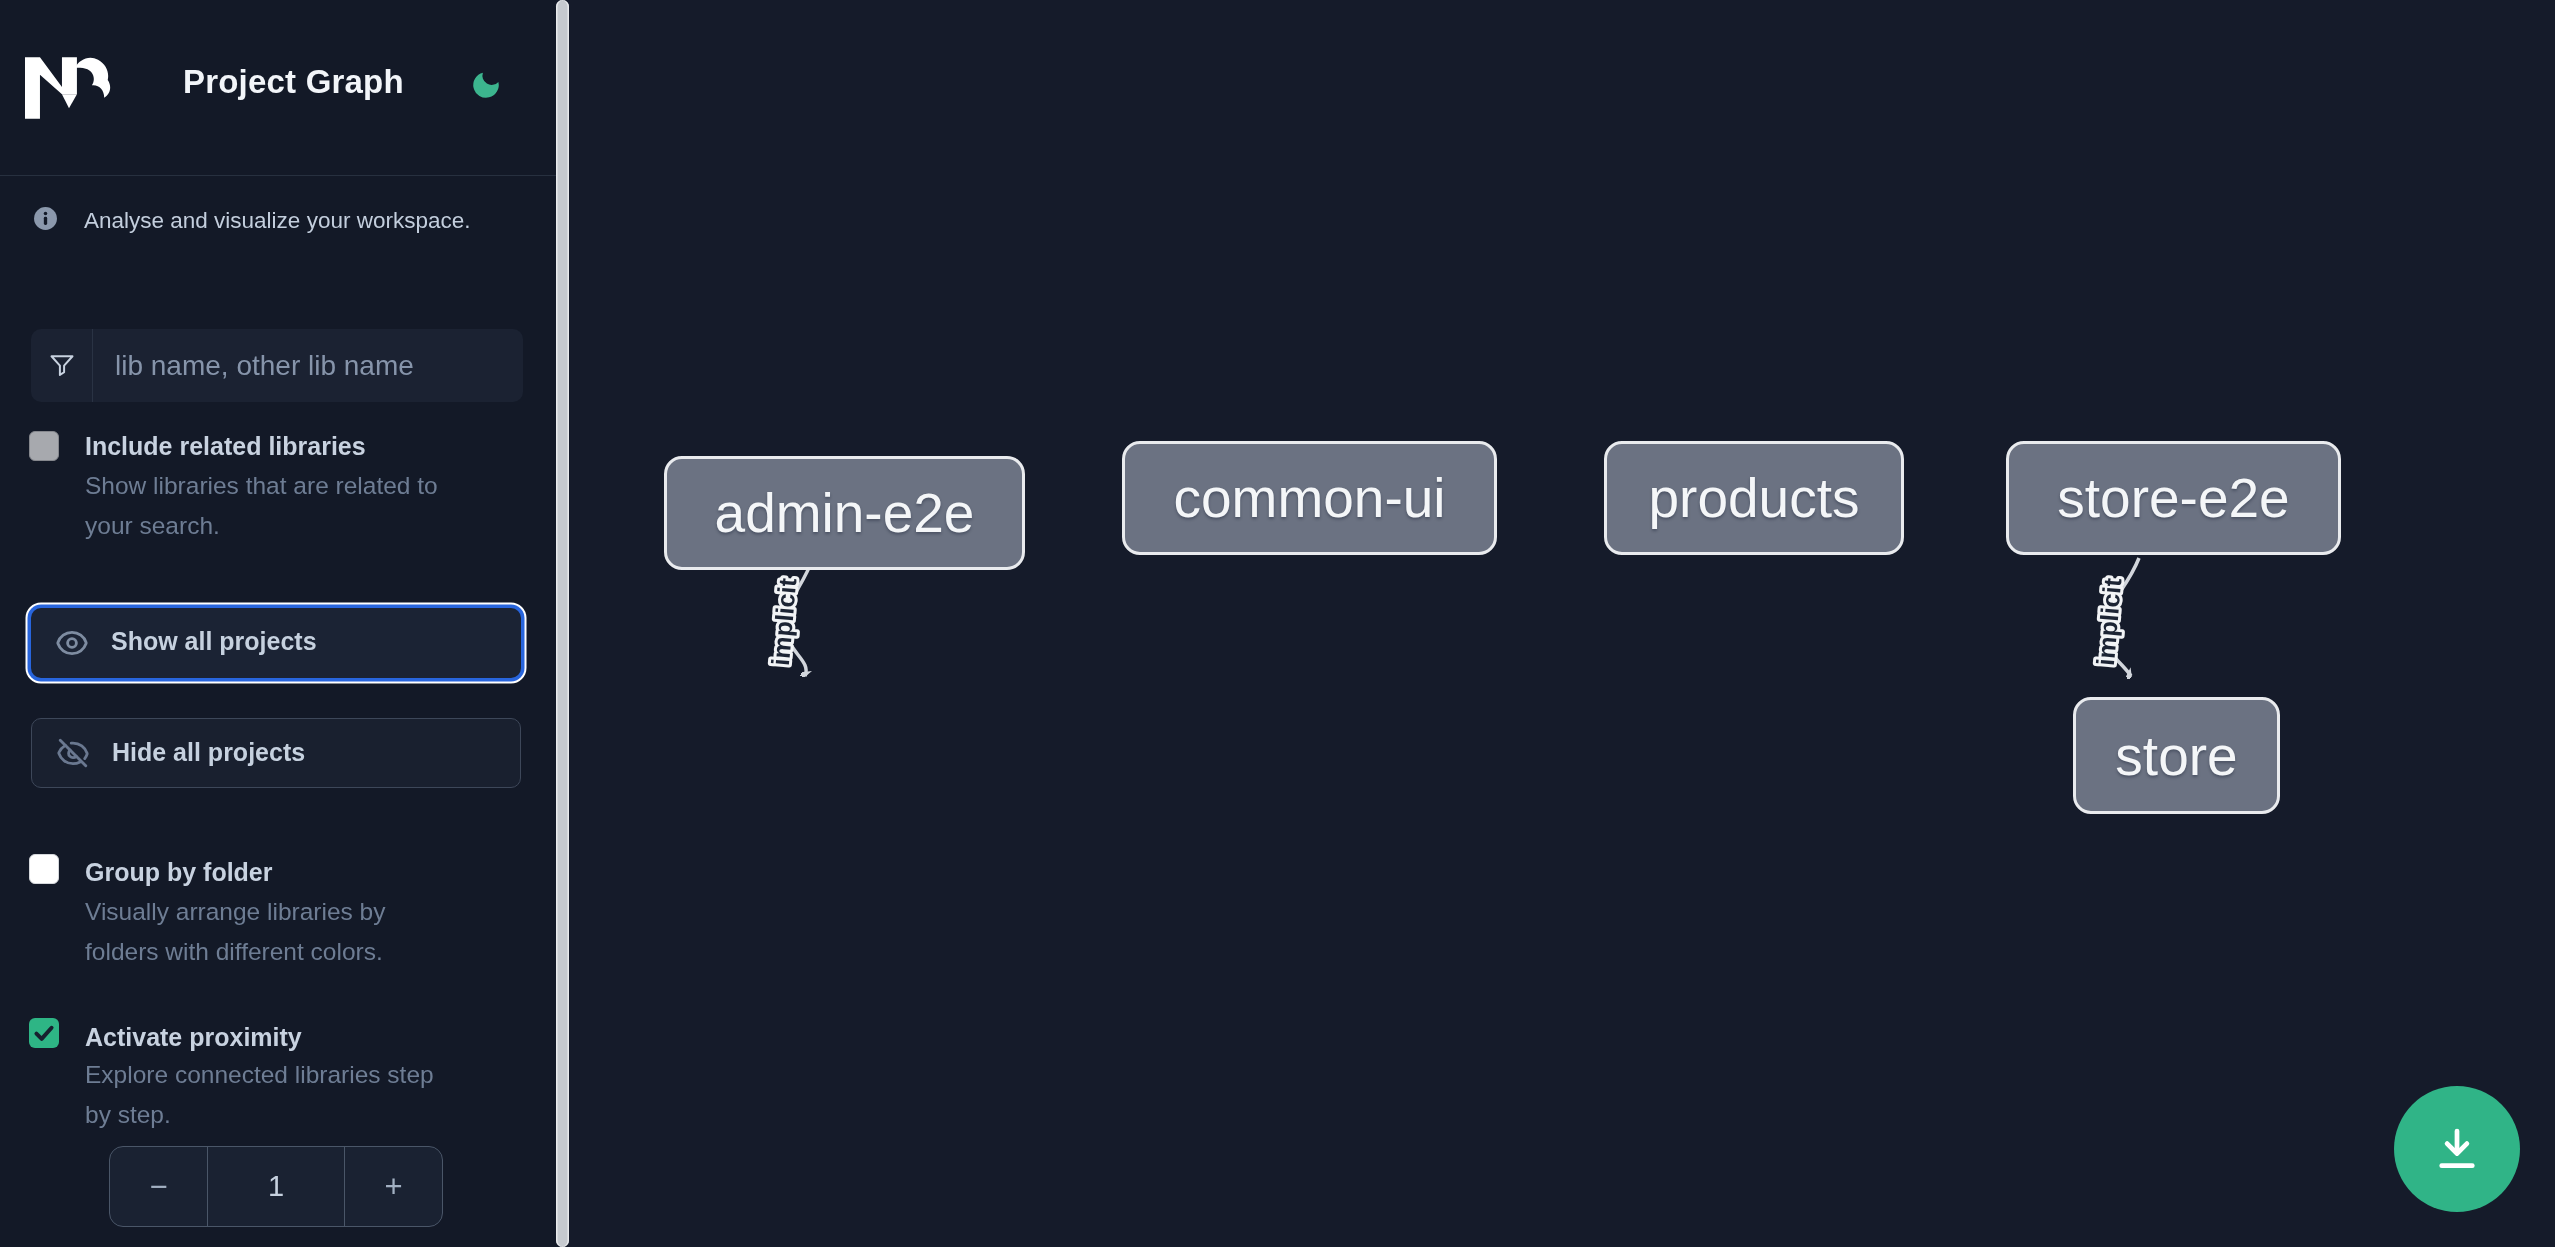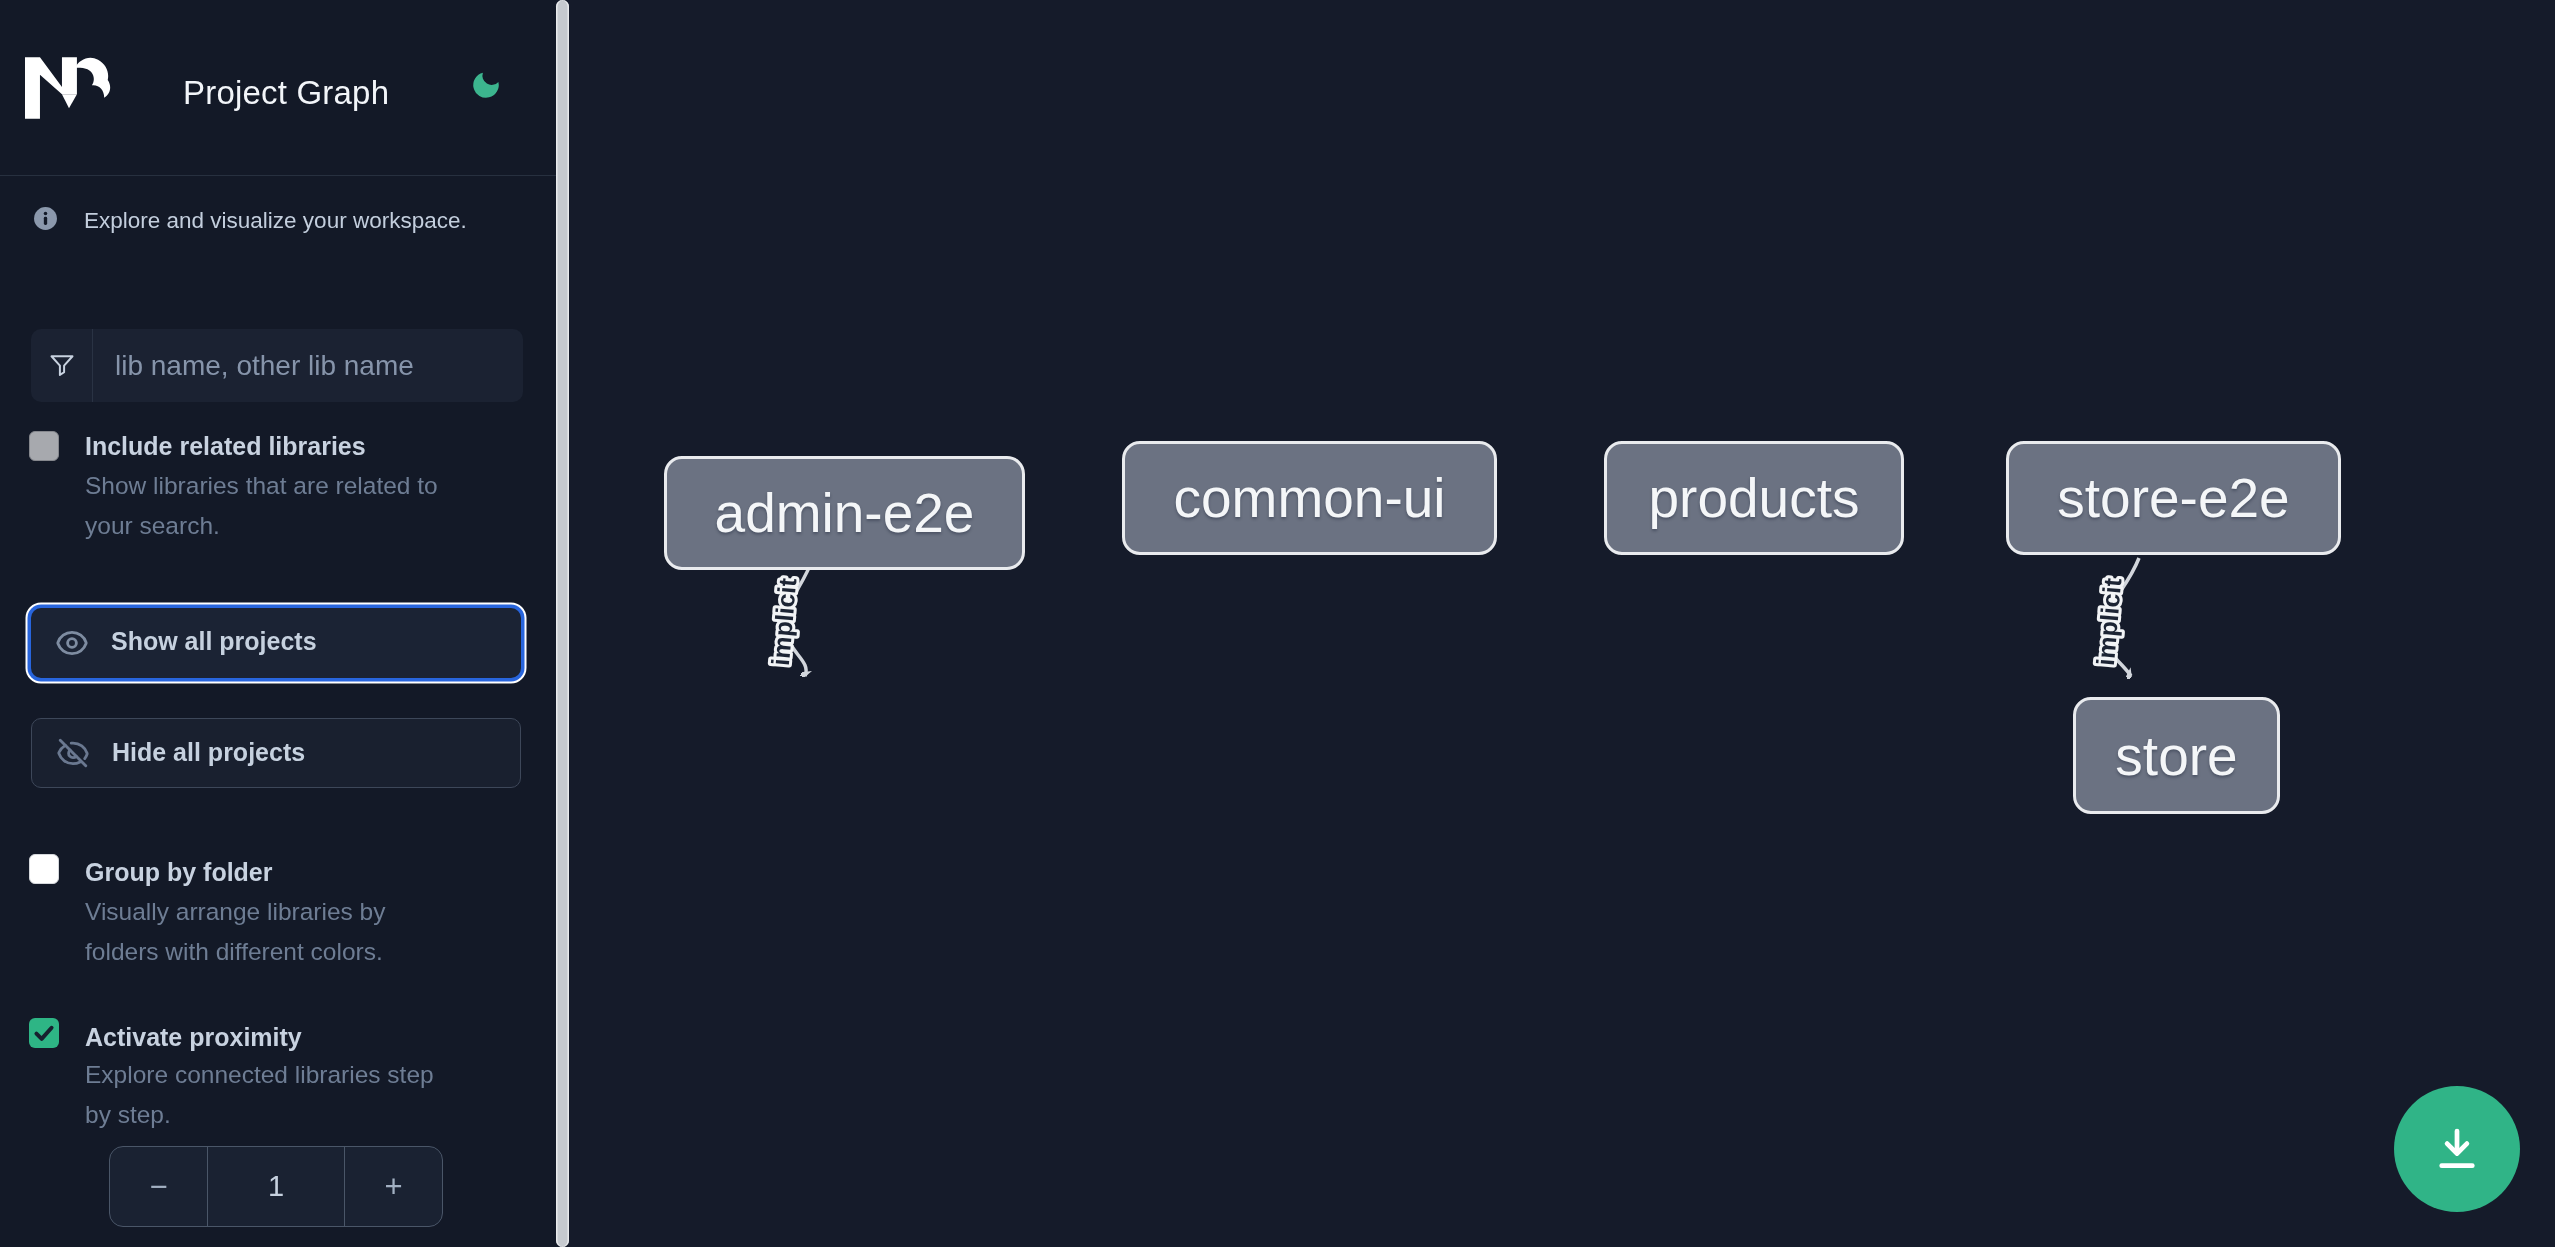--- a/index.html
+++ b/index.html
@@ -5,21 +5,21 @@
   * { margin:0; padding:0; box-sizing:border-box; }
   html,body { width:2555px; height:1247px; background:#151b2a; overflow:hidden;
               font-family:"Liberation Sans", sans-serif; }
   .app { position:relative; width:2555px; height:1247px; }
 
   
   .sidebar { position:absolute; left:0; top:0; width:556px; height:1247px; background:#131927; }
 
   .sb-header { position:absolute; left:0; top:0; width:556px; height:176px; border-bottom:1.5px solid #27303f; }
   .nx-logo { position:absolute; left:25px; top:57px; width:88px; height:62px; }
-  .app-title { position:absolute; left:183px; top:71px; font-size:33px; font-weight:400; color:#f2f5f9; line-height:44px; letter-spacing:.2px; }
+  .app-title { position:absolute; left:183px; top:60px; font-size:33px; font-weight:700; color:#f2f5f9; line-height:44px; letter-spacing:.2px; }
   .theme-toggle { position:absolute; left:462px; top:60px; width:48px; height:48px; background:none; border:none; cursor:pointer; }
   .theme-toggle svg { position:absolute; left:7px; top:8px; }
 
   .intro { position:absolute; left:33px; top:206px; width:500px; height:30px; }
   .info-icon { position:absolute; left:0; top:0; }
   .intro-text { position:absolute; left:51px; top:2px; font-size:22.5px; color:#c3cedd; white-space:nowrap; }
 
   .search-box { position:absolute; left:31px; top:329px; width:492px; height:73px; background:#1b2232; border-radius:10px; }
   .search-icon-cell { position:absolute; left:0; top:0; width:62px; height:73px; border-right:1.5px solid #2a3344; }
   .search-icon-cell svg { position:absolute; left:17px; top:22px; }
@@ -95,21 +95,21 @@
         </svg>
       </button>
     </div>
 
     <div class="intro">
       <svg class="info-icon" width="25" height="25" viewBox="0 0 24 24">
         <circle cx="12" cy="12" r="11" fill="#8b98ac"></circle>
         <circle cx="12" cy="7.2" r="1.7" fill="#131927"></circle>
         <rect x="10.4" y="10.3" width="3.2" height="8" rx="1.4" fill="#131927"></rect>
       </svg>
-      <p class="intro-text">Explore and visualize your workspace.</p>
+      <p class="intro-text">Analyse and visualize your workspace.</p>
     </div>
 
     <div class="search-box">
       <span class="search-icon-cell">
         <svg width="28" height="28" viewBox="0 0 24 24" fill="none" stroke="#c8d2e0" stroke-width="1.7" stroke-linejoin="round" stroke-linecap="round">
           <path d="M3 4.5h18l-7.2 8.1v5.6l-3.6 2.3v-7.9L3 4.5Z"></path>
         </svg>
       </span>
       <input class="search-input" type="text" placeholder="lib name, other lib name" style="">
     </div>

